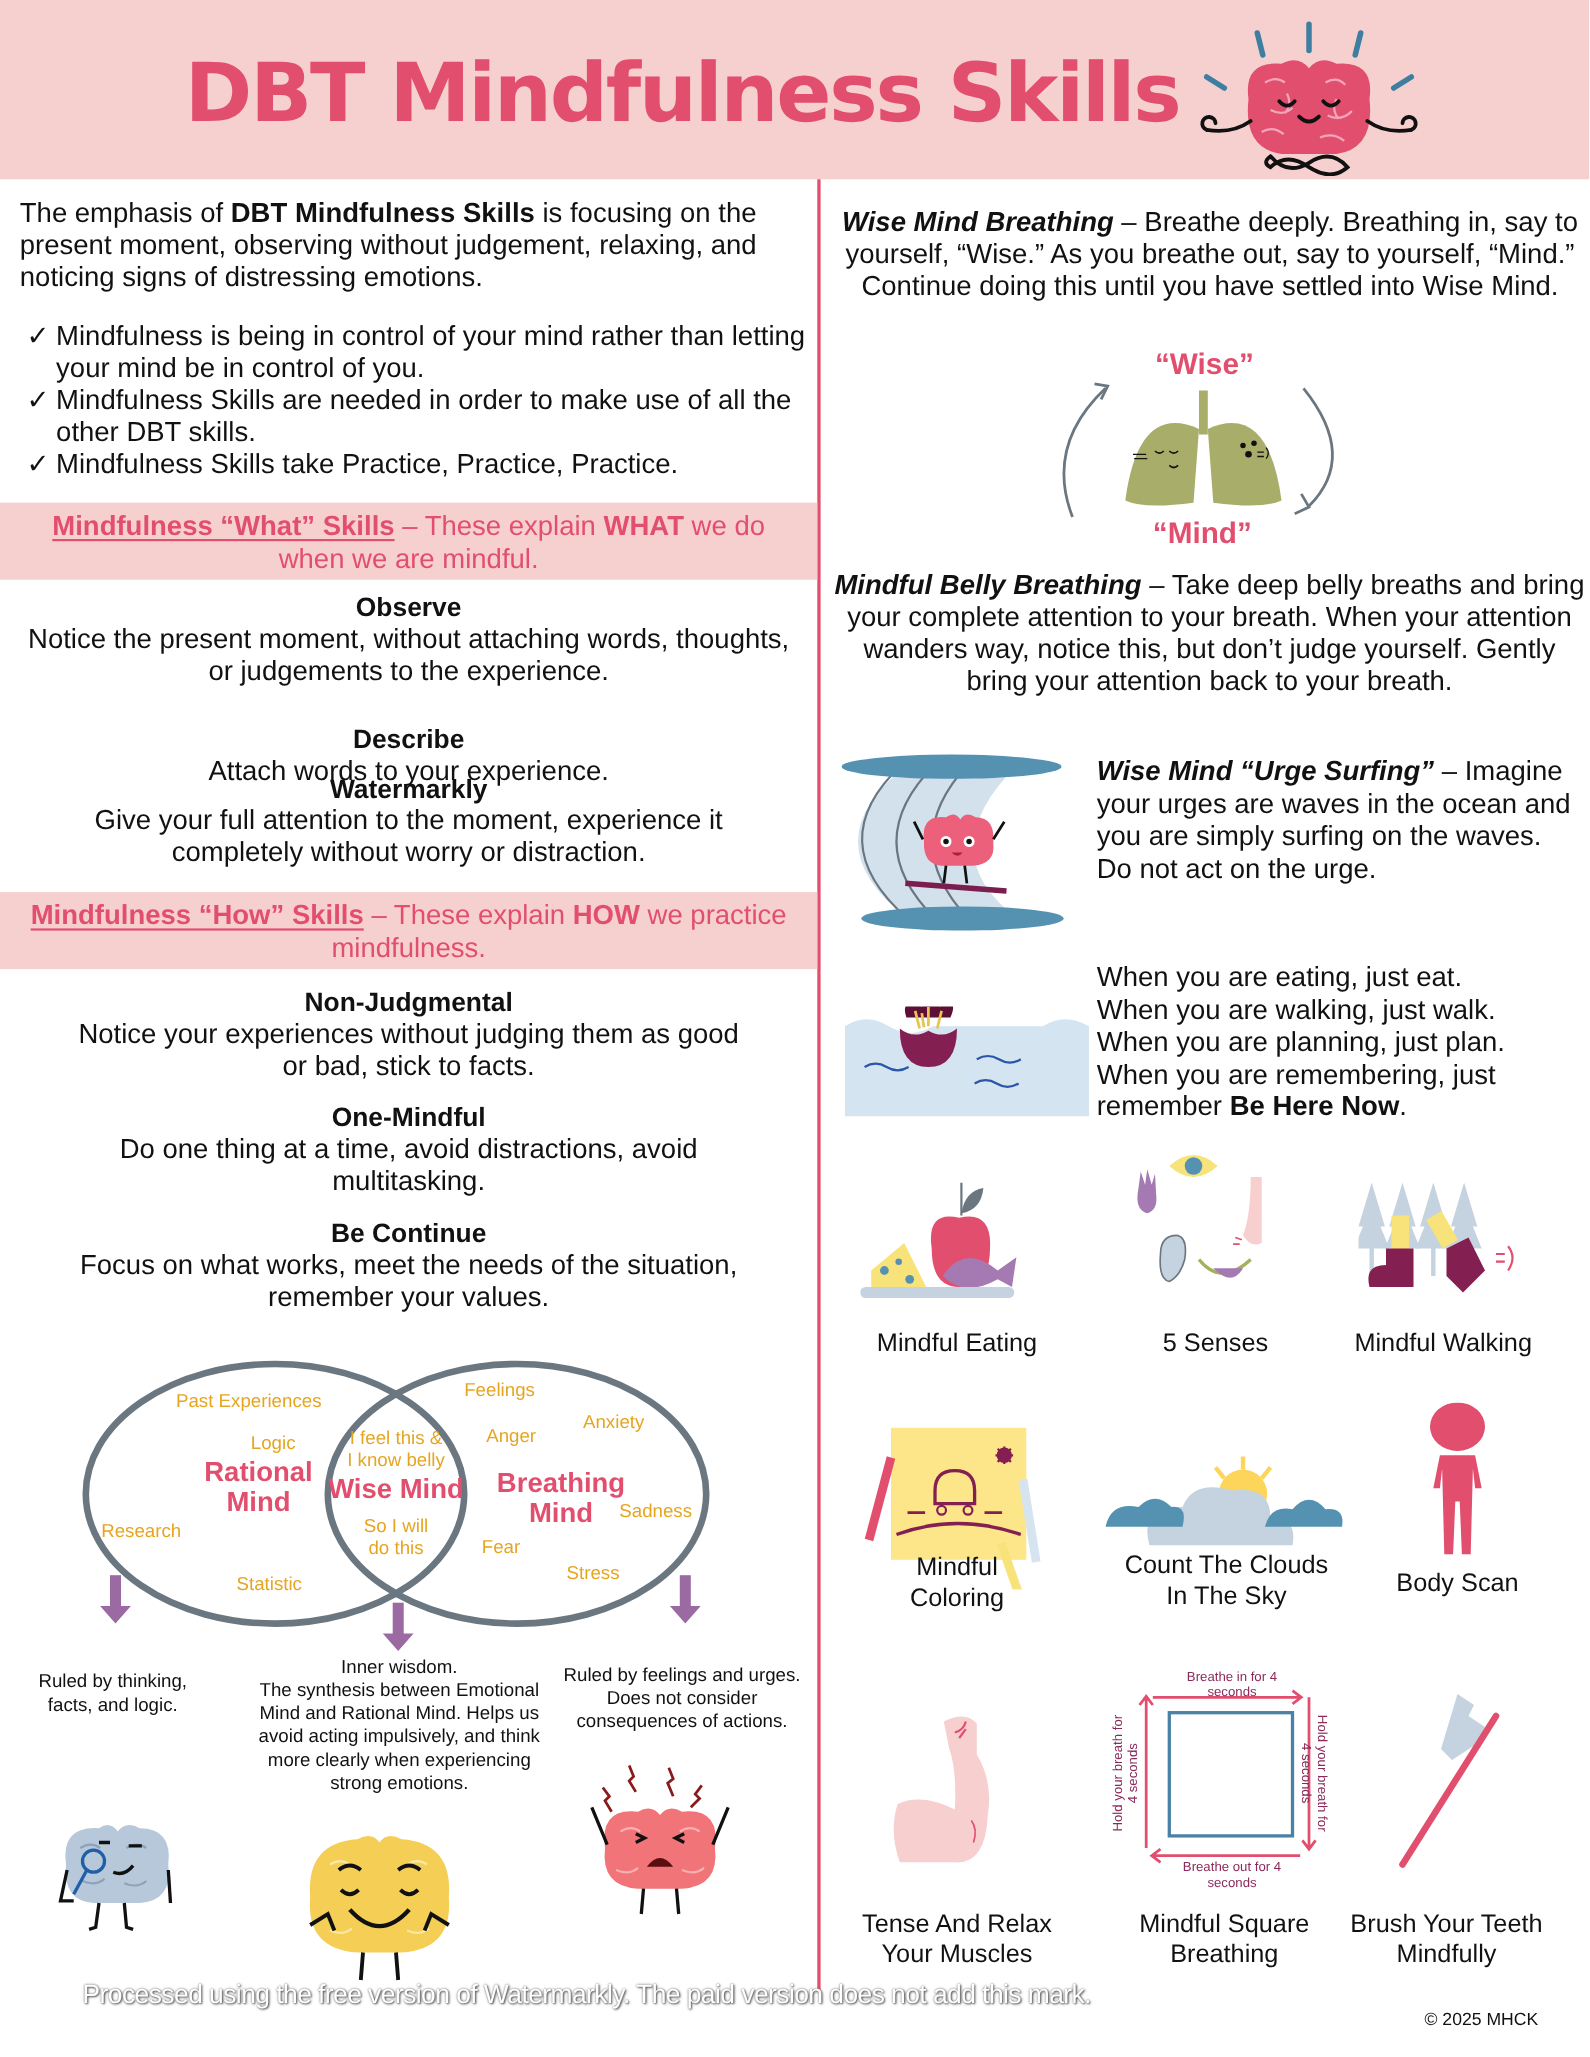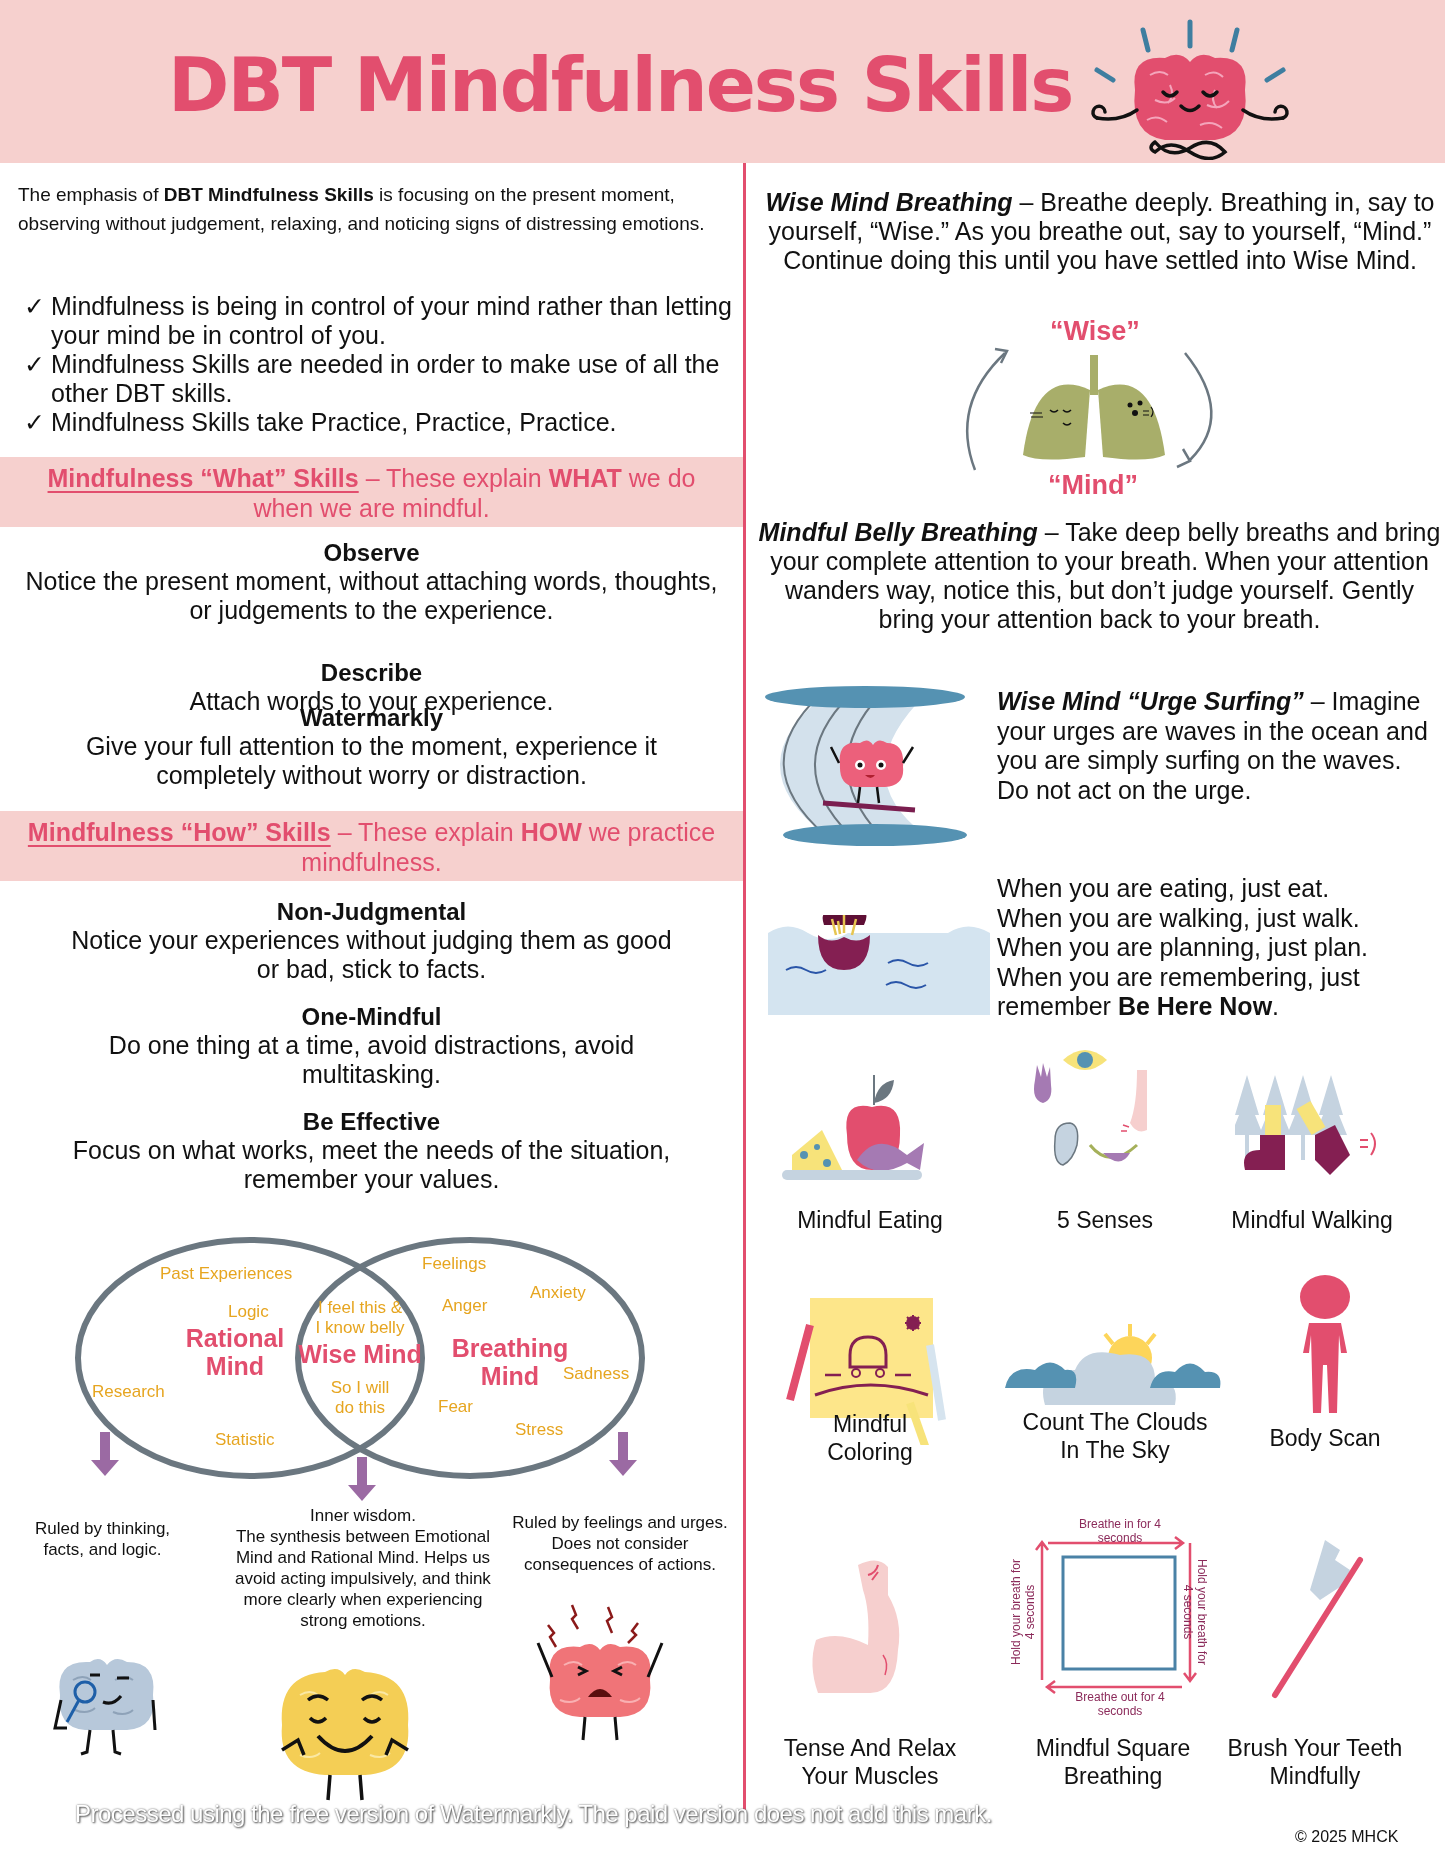--- a/index.html
+++ b/index.html
@@ -9,21 +9,21 @@
 
   
   .header { position: absolute; left: 0; top: 0; width: 1445px; height: 163px; background: #f6d0ce; }
   .title { position: absolute; left: 168px; top: 42px; font-family: "DejaVu Sans", sans-serif; font-weight: bold; font-size: 74px; letter-spacing: -2px; color: #e24e6e; white-space: nowrap; }
   .header-brain { position: absolute; left: 1075px; top: 10px; width: 230px; height: 150px; }
 
   
   .divider { position: absolute; left: 743px; top: 163px; width: 3px; height: 1647px; background: #e24e6e; }
 
   
-  .intro { position: absolute; left: 18px; top: 180px; width: 720px; font-size: 19px; line-height: 29px; }
+  .intro { position: absolute; left: 18px; top: 180px; width: 720px; font-size: 25px; line-height: 29px; }
   .intro b { font-weight: bold; }
   .checklist { position: absolute; left: 24px; top: 292px; width: 712px; list-style: none; font-size: 25px; line-height: 29px; }
   .checklist li { position: relative; padding-left: 27px; }
   .checklist .check { position: absolute; left: 0; top: 0; }
 
   .band { position: absolute; left: 0; width: 743px; background: #f6d0ce; color: #e24e6e; font-size: 25px; line-height: 30px; text-align: center; padding: 0 20px; }
   .band .u { font-weight: bold; text-decoration: underline; text-underline-offset: 4px; }
   .band b { font-weight: bold; }
   .band-what { top: 457px; height: 70px; padding-top: 6px; }
   .band-how { top: 811px; height: 70px; padding-top: 6px; }
@@ -121,21 +121,21 @@
 
   <div class="skill" style="top:897px; padding: 0 50px;">
     <span class="name">Non-Judgmental</span>
     <span>Notice your experiences without judging them as good or bad, stick to facts.</span>
   </div>
   <div class="skill" style="top:1002px; padding: 0 50px;">
     <span class="name">One-Mindful</span>
     <span>Do one thing at a time, avoid distractions, avoid multitasking.</span>
   </div>
   <div class="skill" style="top:1107px; padding: 0 5px;">
-    <span class="name">Be Effective</span>
+    <span class="name">Be Continue</span>
     <span>Focus on what works, meet the needs of the situation, remember your values.</span>
   </div>
 
   <div class="venn">
     <svg width="600" height="260" style="position:absolute;left:0;top:0">
       <ellipse cx="180" cy="128" rx="172" ry="118" fill="none" stroke="#6b7780" stroke-width="6"></ellipse>
       <ellipse cx="400" cy="128" rx="172" ry="118" fill="none" stroke="#6b7780" stroke-width="6"></ellipse>
     </svg>
     <span class="venn-text" style="left:90px;top:34px">Past Experiences</span>
     <span class="venn-text" style="left:158px;top:72px">Logic</span>

